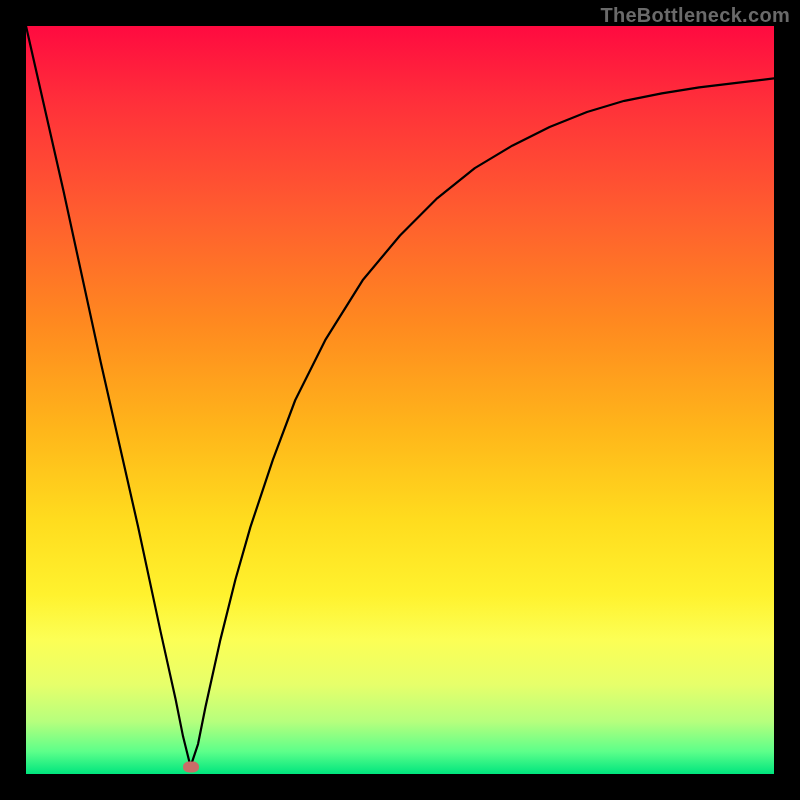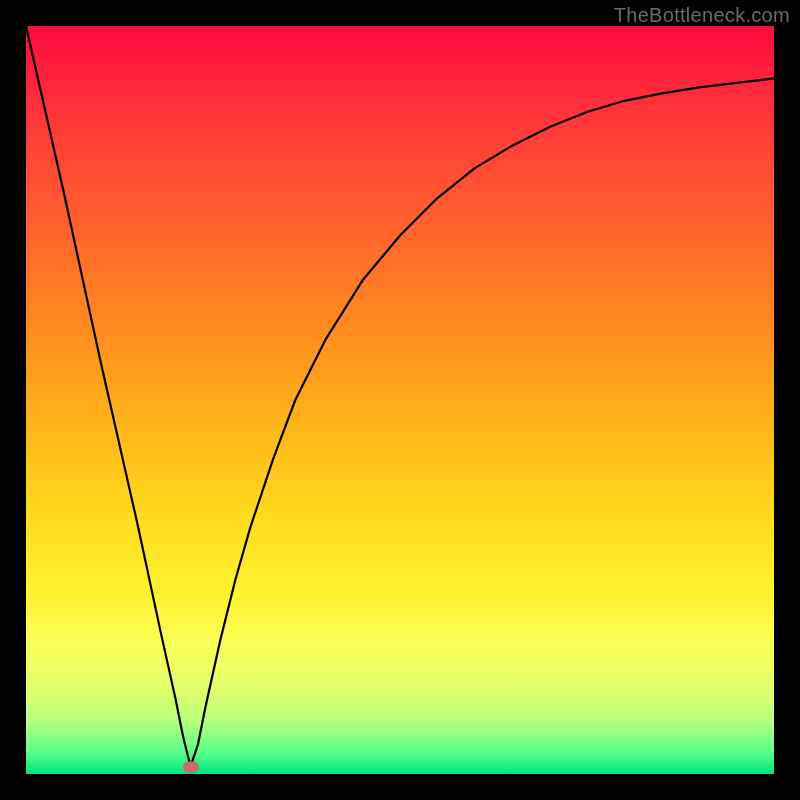--- a/index.html
+++ b/index.html
@@ -38,21 +38,21 @@
       #5dff8a 97%,
       #00e57e 100%
     );
   }
   .watermark {
     position: absolute;
     top: 4px;
     right: 10px;
     color: #6a6a6a;
     font-size: 20px;
-    font-weight: 400;
+    font-weight: 700;
     letter-spacing: 0.3px;
     user-select: none;
   }
   svg.curve {
     position: absolute;
     left: 0;
     top: 0;
     width: 748px;
     height: 748px;
   }

